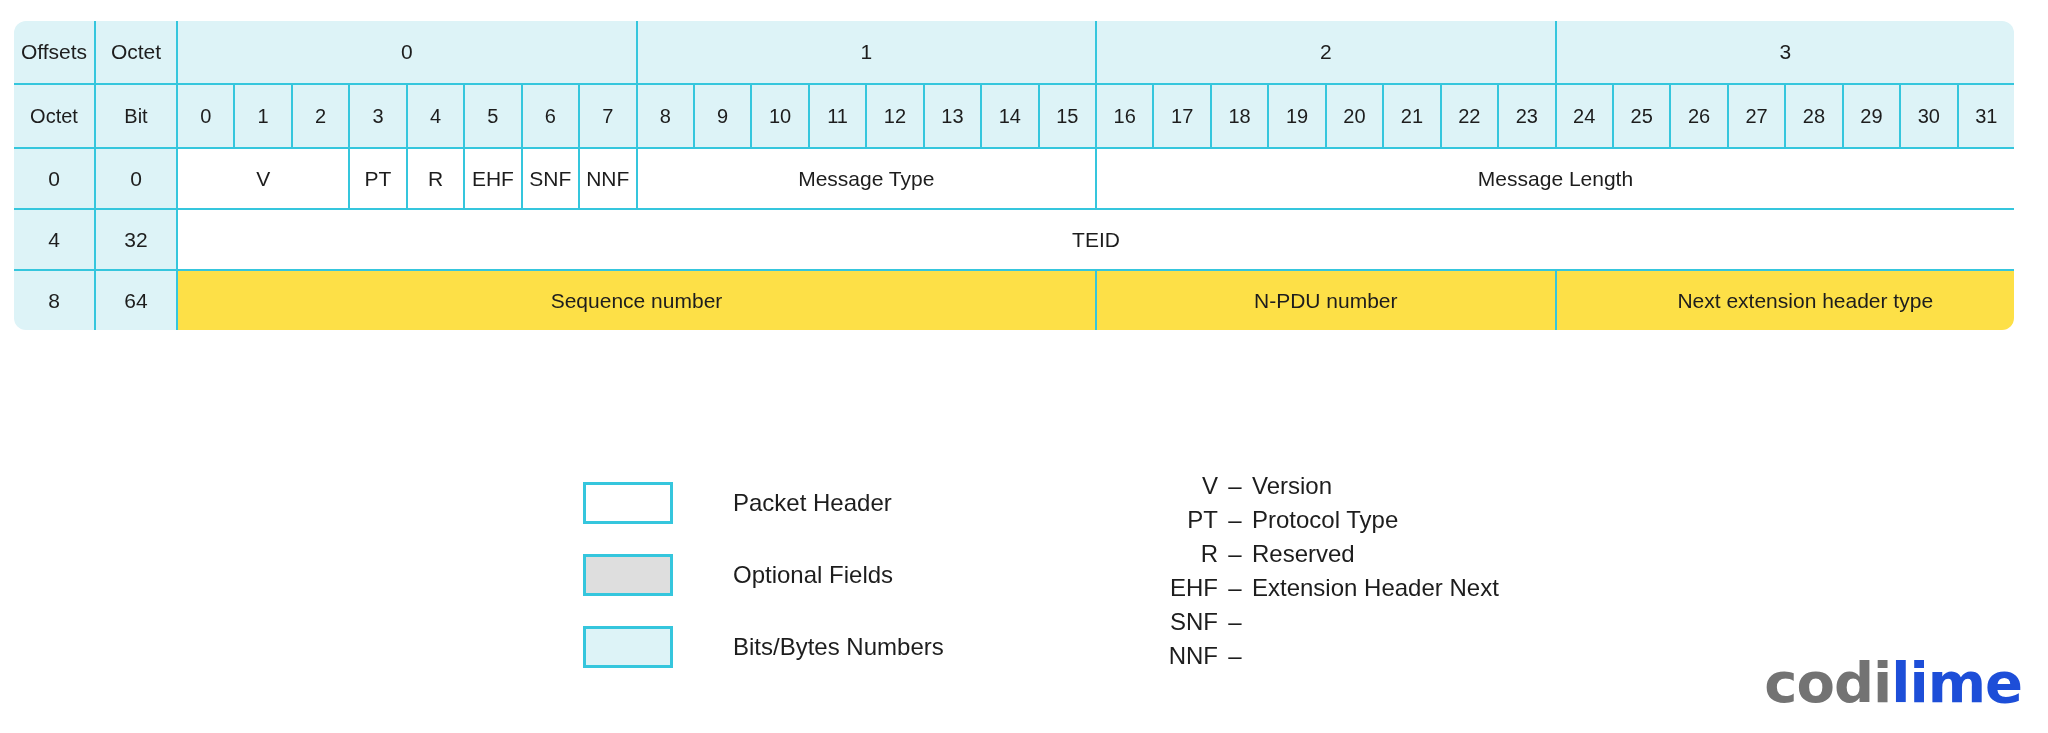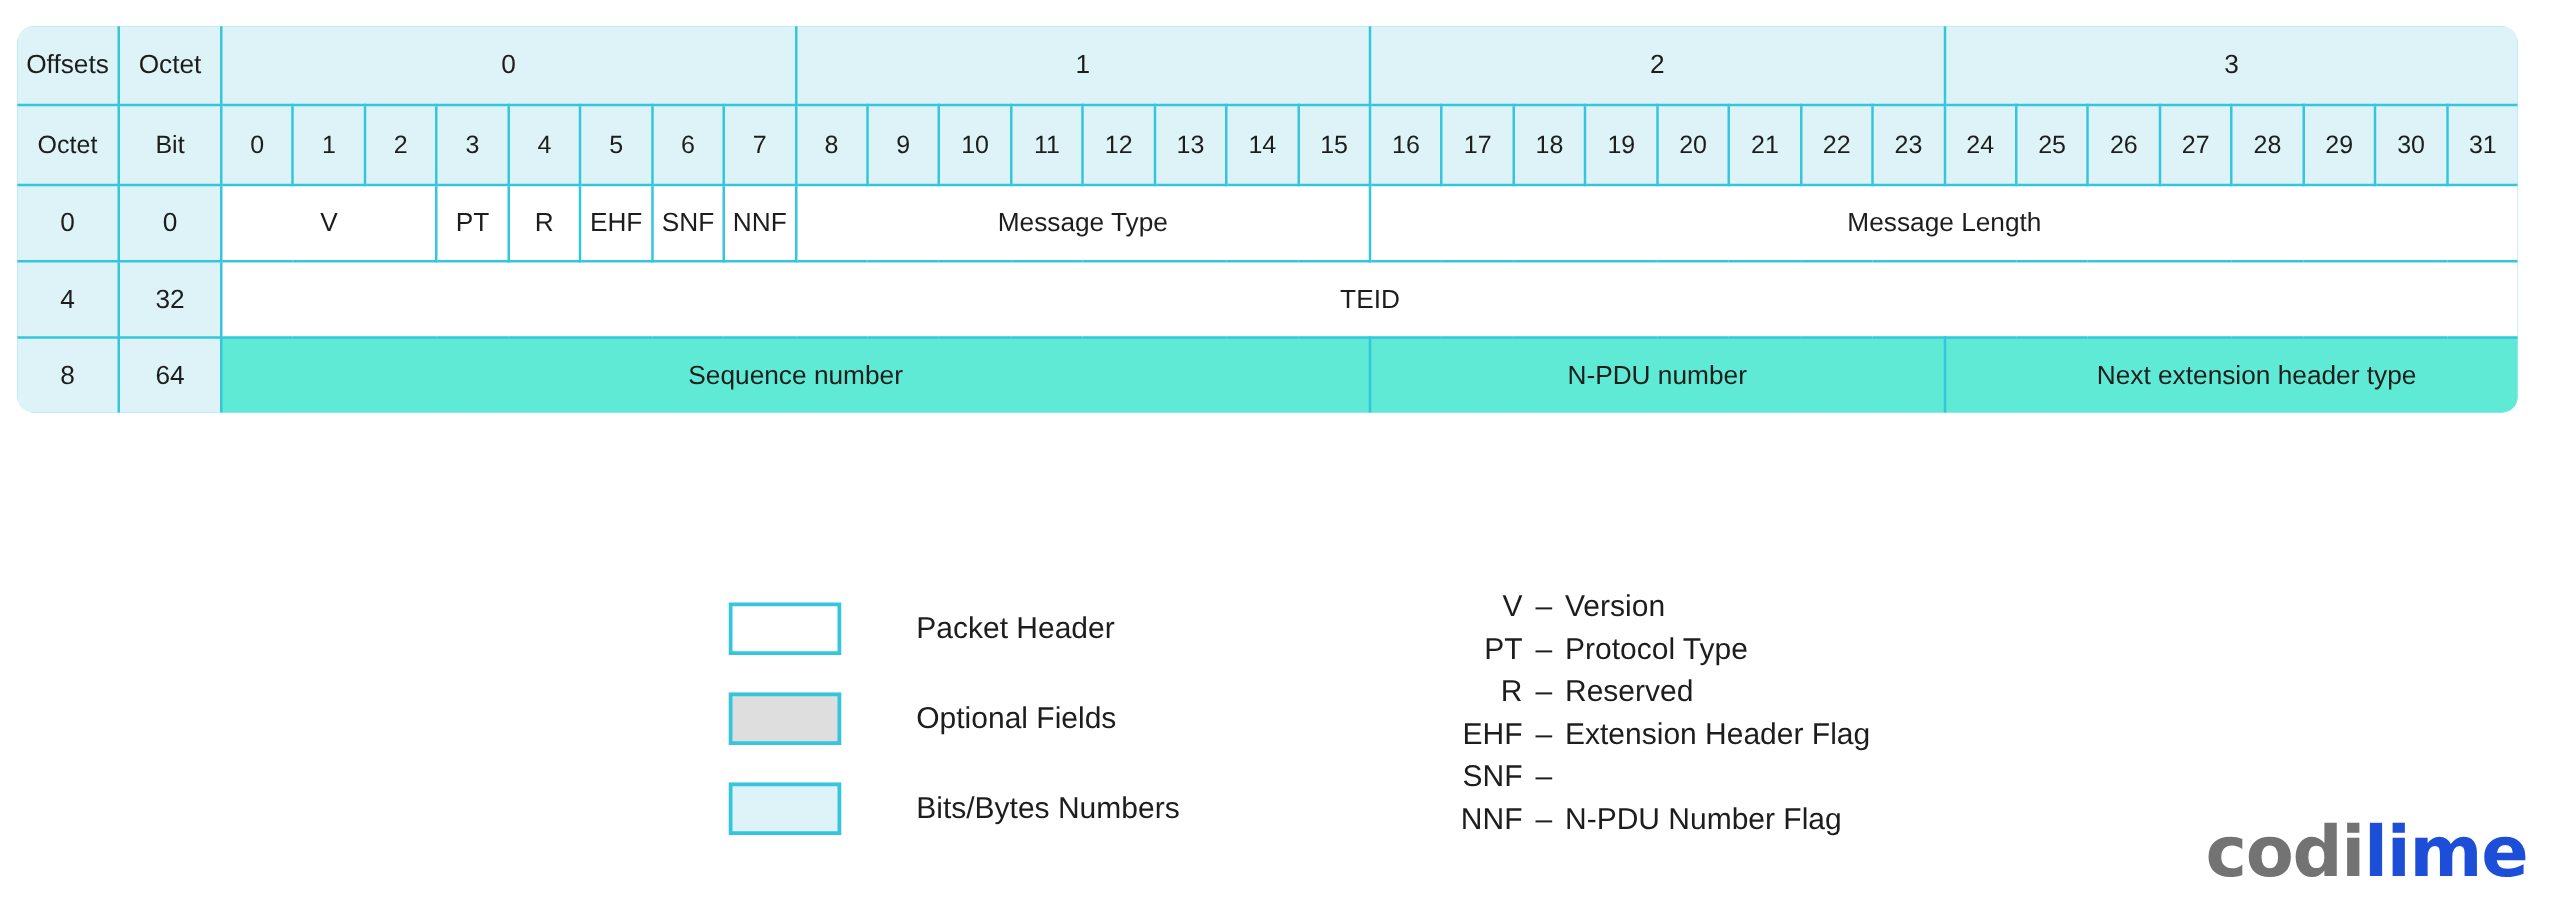--- a/index.html
+++ b/index.html
@@ -36,21 +36,21 @@
     text-align: center;
     vertical-align: middle;
     font-size: 21px;
     color: #1d1d1d;
     padding: 0;
     line-height: 1.1;
   }
   
   td.tint { background: #ddf3f7; }
   td.plain { background: #ffffff; }
-  td.gray  { background: #5eead4; }
+  td.gray  { background: #fde047; }
 
   tr.r-octet td { height: 62px; }
   tr.r-bit   td { height: 62px; font-size: 20px; }
   tr.r-data  td { height: 59px; }
 
   td.small { font-size: 20px; }
 
   
   table.packet tr:first-child td:first-child { border-top-left-radius: 14px; }
   table.packet tr:first-child td:last-child  { border-top-right-radius: 14px; }
@@ -268,28 +268,27 @@
       <span class="abbr-def">Protocol Type</span>
     </div>
     <div class="abbr-row">
       <span class="abbr-key">R</span>
       <span class="abbr-dash">–</span>
       <span class="abbr-def">Reserved</span>
     </div>
     <div class="abbr-row">
       <span class="abbr-key">EHF</span>
       <span class="abbr-dash">–</span>
-      <span class="abbr-def">Extension Header Flag</span>
+      <span class="abbr-def">Extension Header Next</span>
     </div>
     <div class="abbr-row">
       <span class="abbr-key">SNF</span>
       <span class="abbr-dash">–</span>
     </div>
     <div class="abbr-row">
       <span class="abbr-key">NNF</span>
       <span class="abbr-dash">–</span>
-      <span class="abbr-def">N-PDU Number Flag</span>
     </div>
   </div>
 
 <div class="logo">
   <span class="codi">codi</span><span class="lime">lime</span>
 </div>
 
 </body></html>

